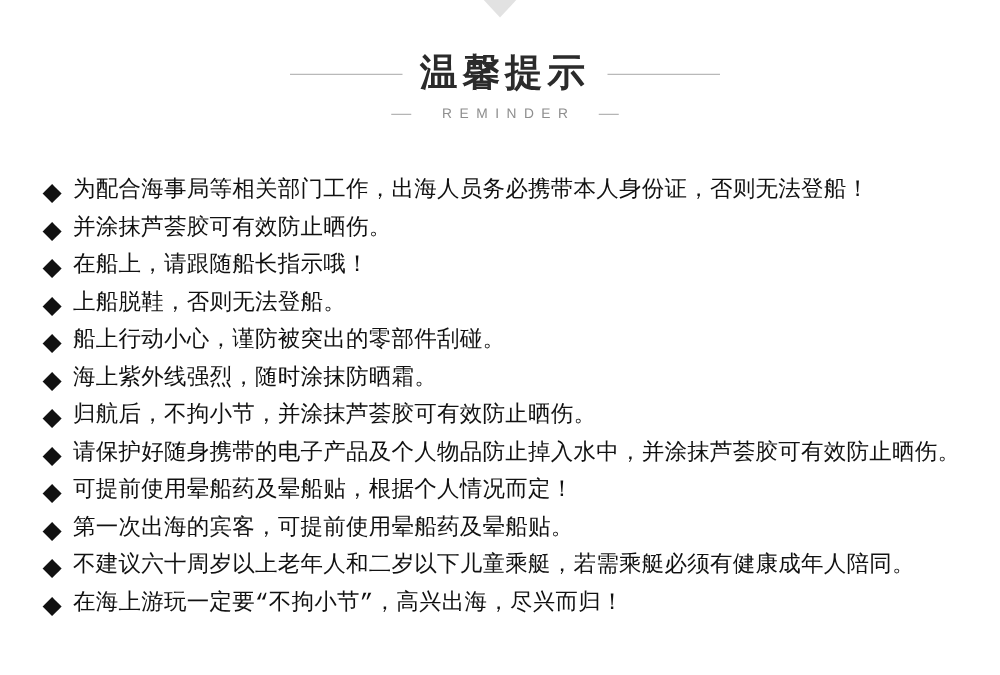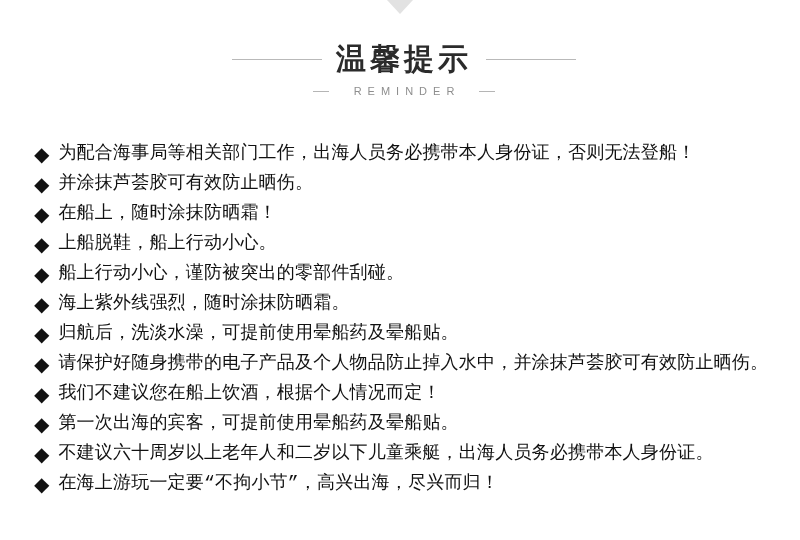--- a/index.html
+++ b/index.html
@@ -140,53 +140,53 @@
       <div class="item">
         <span class="bullet">◆</span>
         <span class="item-text">为配合海事局等相关部门工作，出海人员务必携带本人身份证，否则无法登船！</span>
       </div>
       <div class="item">
         <span class="bullet">◆</span>
         <span class="item-text">并涂抹芦荟胶可有效防止晒伤。</span>
       </div>
       <div class="item">
         <span class="bullet">◆</span>
-        <span class="item-text">在船上，随时涂抹防晒霜！</span>
+        <span class="item-text">在船上，请跟随船长指示哦！</span>
       </div>
       <div class="item">
         <span class="bullet">◆</span>
-        <span class="item-text">上船脱鞋，船上行动小心。</span>
+        <span class="item-text">上船脱鞋，否则无法登船。</span>
       </div>
       <div class="item">
         <span class="bullet">◆</span>
         <span class="item-text">船上行动小心，谨防被突出的零部件刮碰。</span>
       </div>
       <div class="item">
         <span class="bullet">◆</span>
         <span class="item-text">海上紫外线强烈，随时涂抹防晒霜。</span>
       </div>
       <div class="item">
         <span class="bullet">◆</span>
-        <span class="item-text">归航后，洗淡水澡，可提前使用晕船药及晕船贴。</span>
+        <span class="item-text">归航后，不拘小节，并涂抹芦荟胶可有效防止晒伤。</span>
       </div>
       <div class="item">
         <span class="bullet">◆</span>
         <span class="item-text">请保护好随身携带的电子产品及个人物品防止掉入水中，并涂抹芦荟胶可有效防止晒伤。</span>
       </div>
       <div class="item">
         <span class="bullet">◆</span>
-        <span class="item-text">我们不建议您在船上饮酒，根据个人情况而定！</span>
+        <span class="item-text">可提前使用晕船药及晕船贴，根据个人情况而定！</span>
       </div>
       <div class="item">
         <span class="bullet">◆</span>
         <span class="item-text">第一次出海的宾客，可提前使用晕船药及晕船贴。</span>
       </div>
       <div class="item">
         <span class="bullet">◆</span>
-        <span class="item-text">不建议六十周岁以上老年人和二岁以下儿童乘艇，出海人员务必携带本人身份证。</span>
+        <span class="item-text">不建议六十周岁以上老年人和二岁以下儿童乘艇，若需乘艇必须有健康成年人陪同。</span>
       </div>
       <div class="item">
         <span class="bullet">◆</span>
         <span class="item-text">在海上游玩一定要“不拘小节”，高兴出海，尽兴而归！</span>
       </div>
     </div>
 
 </div>
 
 </body></html>

